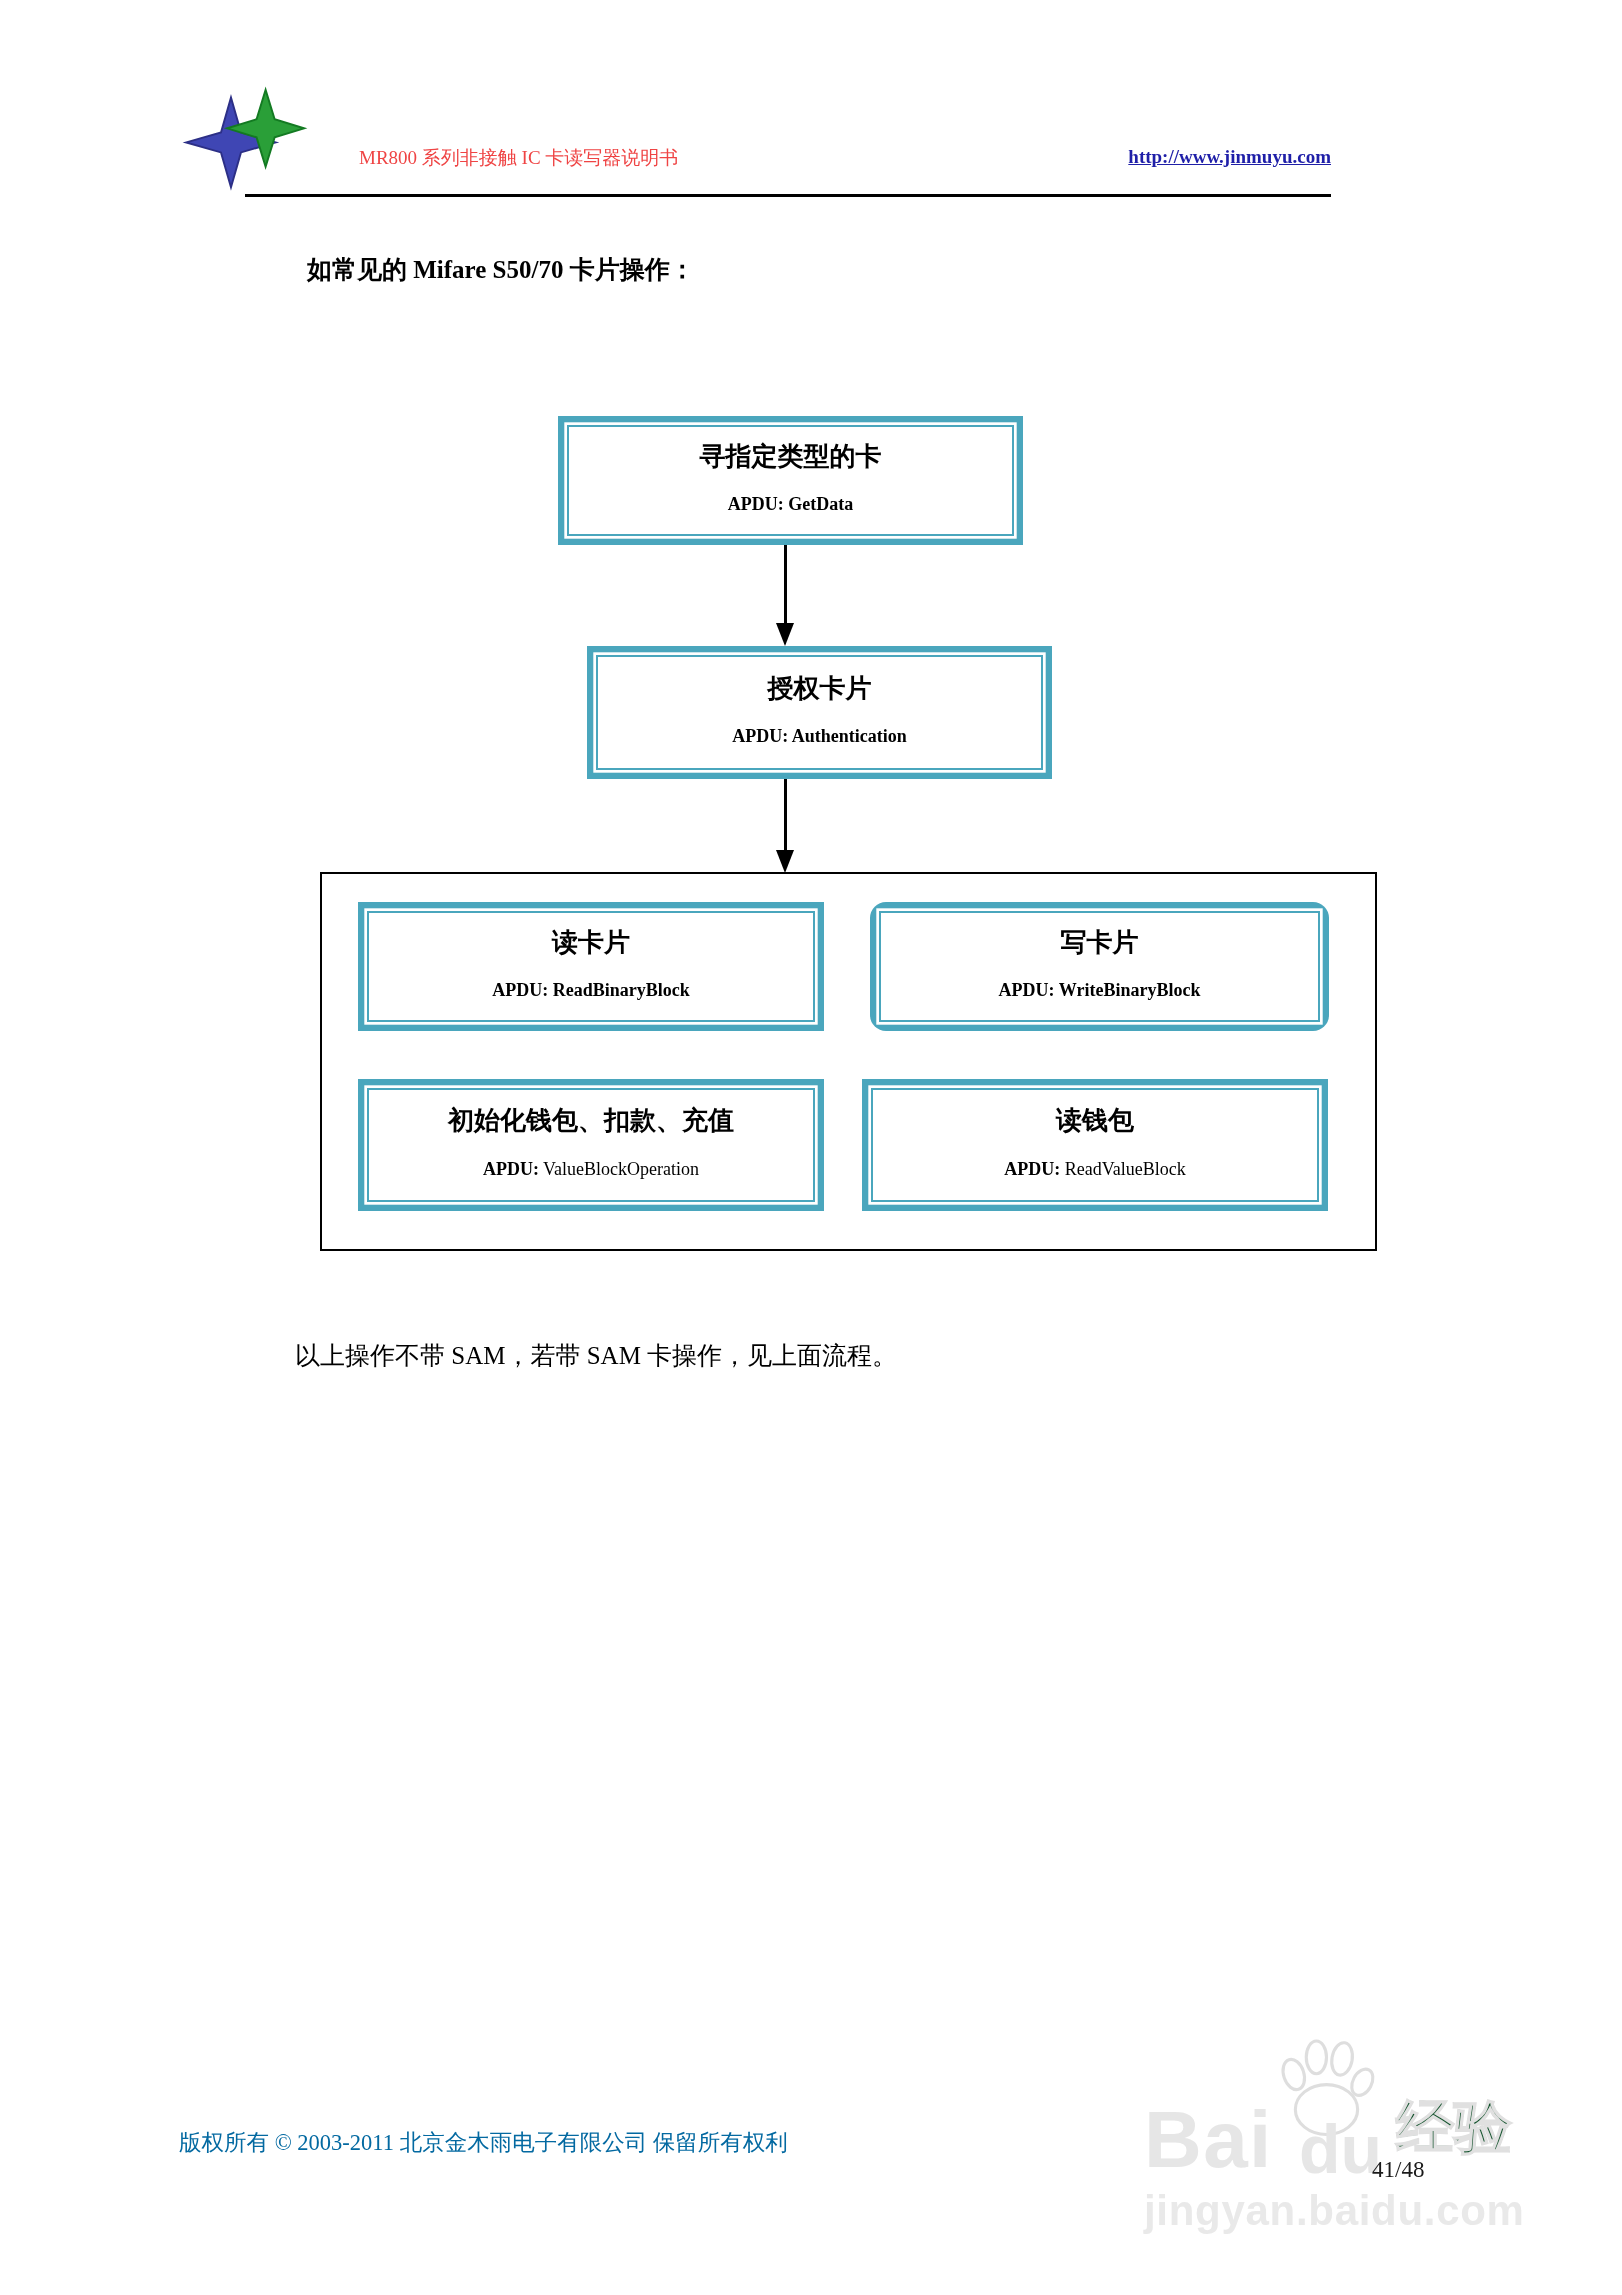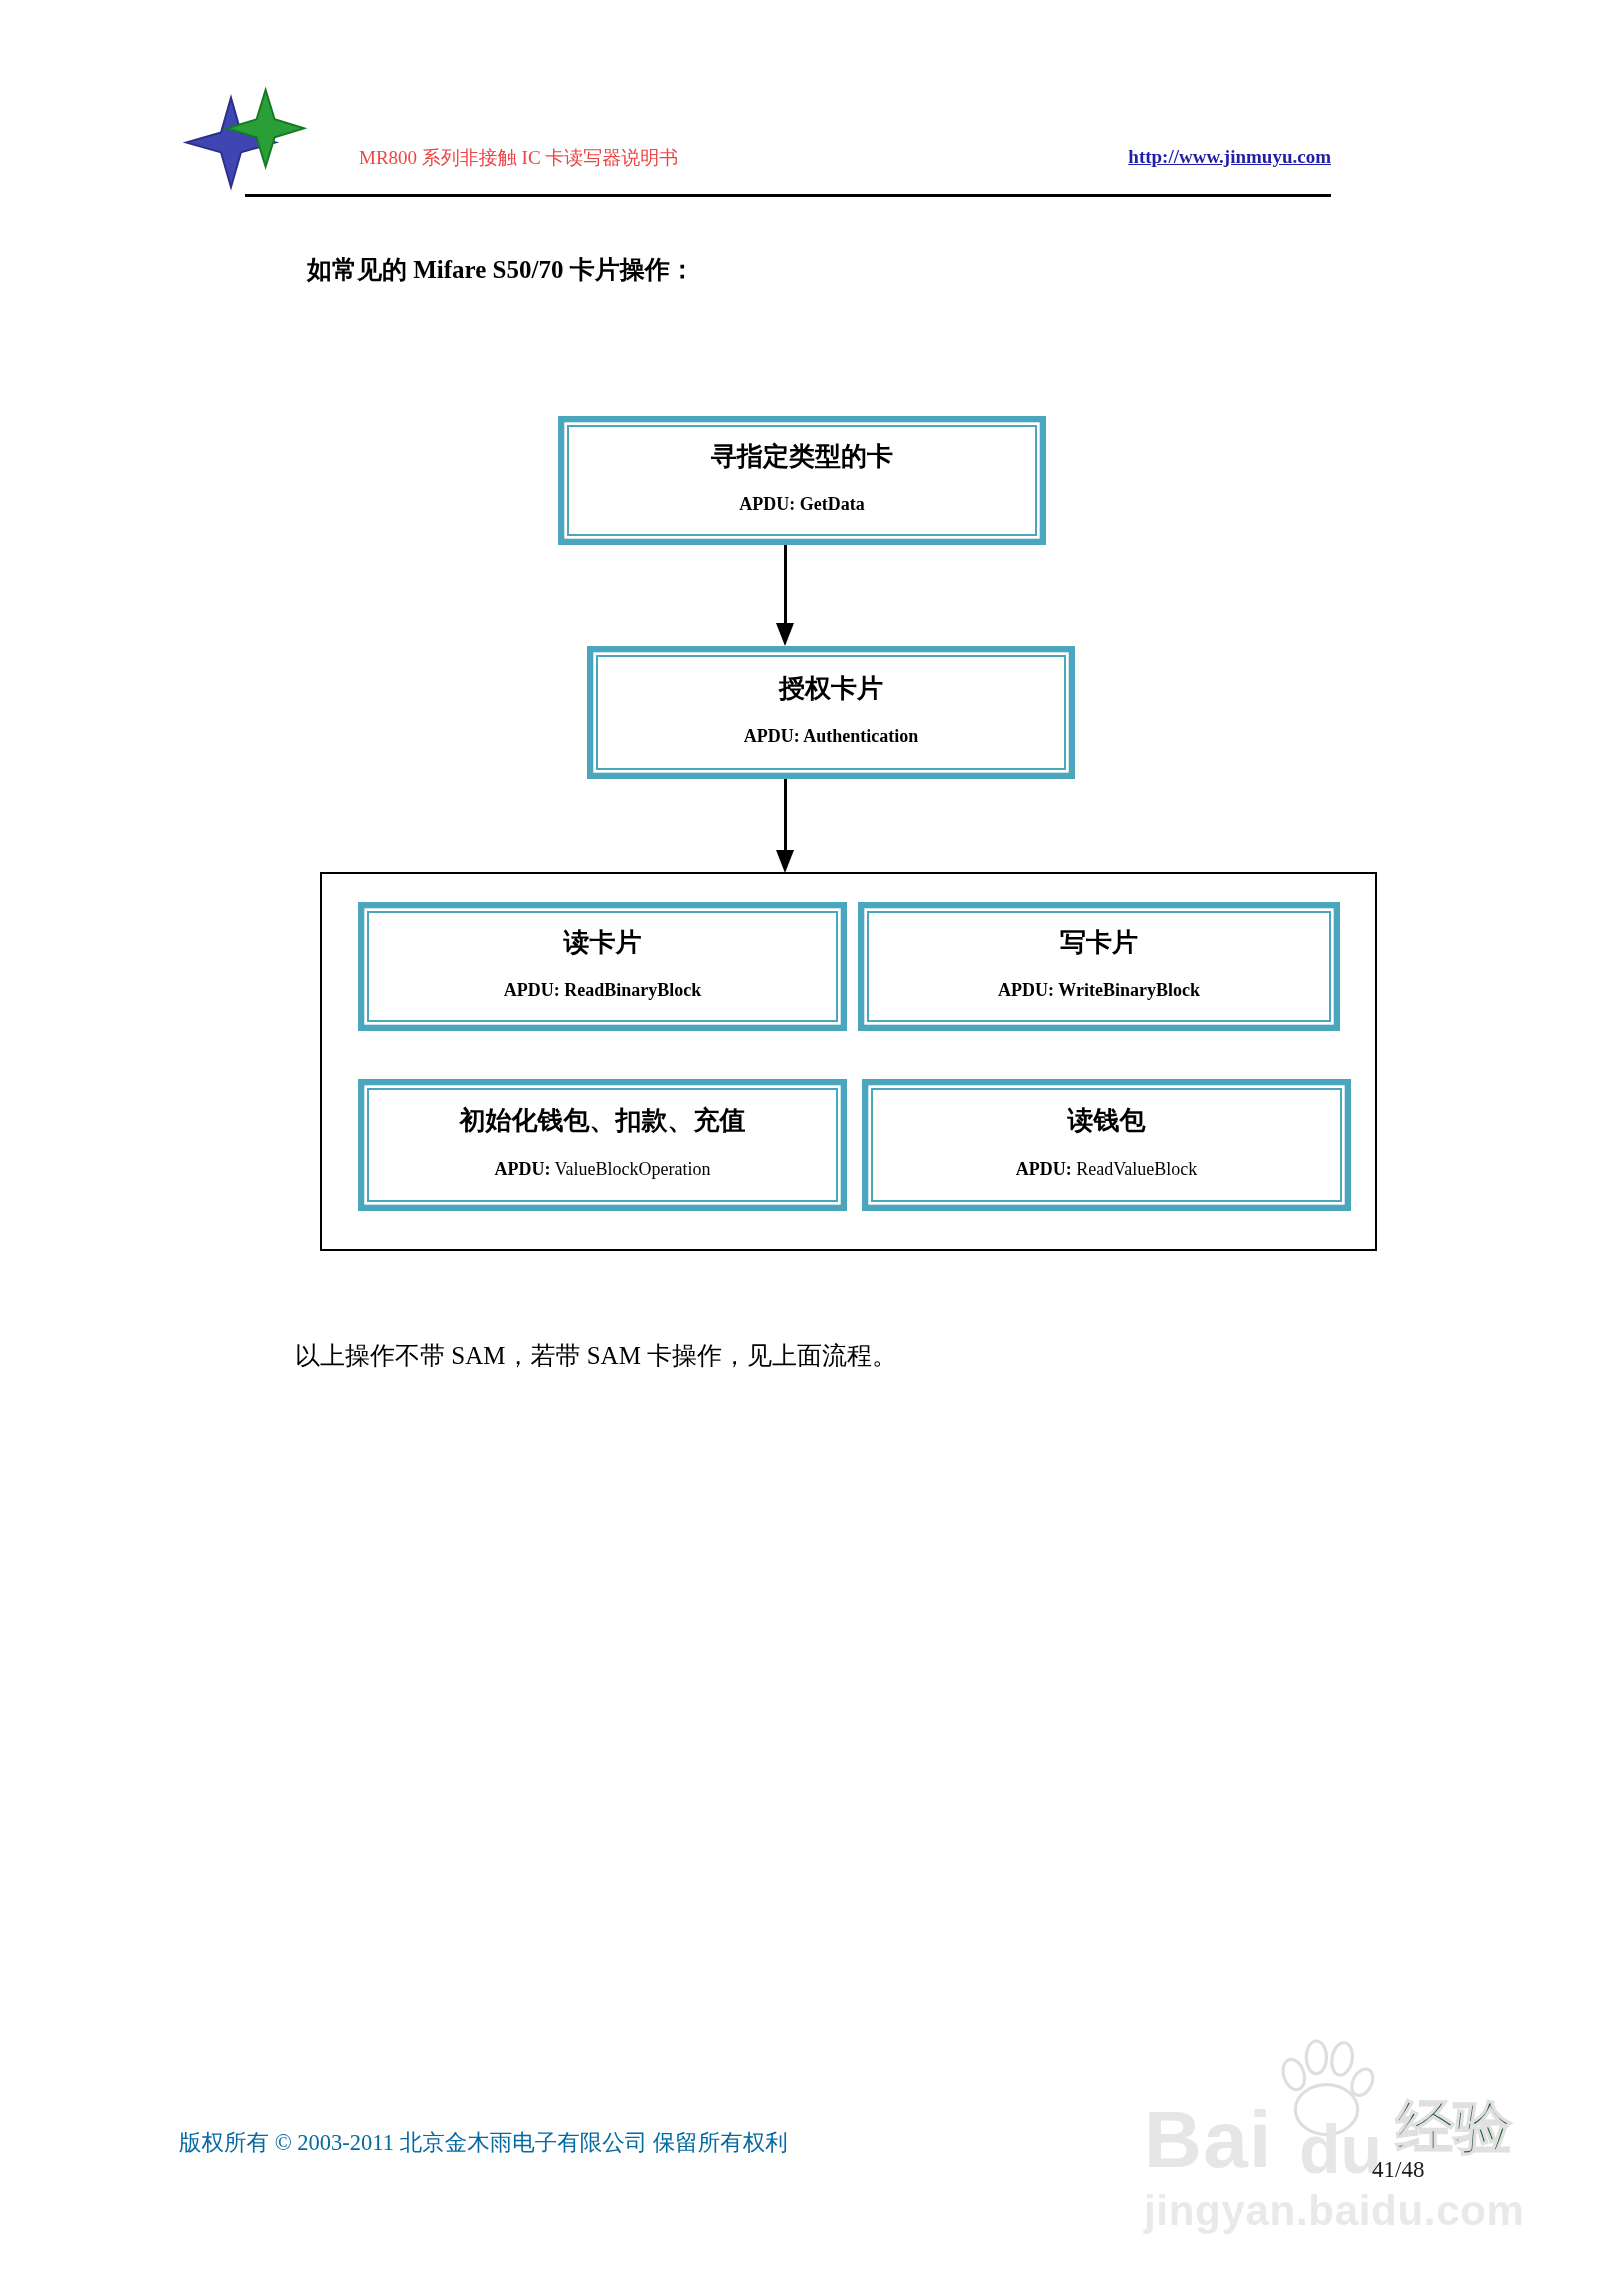--- a/index.html
+++ b/index.html
@@ -11,21 +11,21 @@
   .logo{position:absolute;left:174px;top:86px;width:155px;height:109px;}
   .hdr-title{position:absolute;left:359px;top:144px;font-size:19px;line-height:27px;color:#ef4444;}
   .hdr-url{position:absolute;right:292px;top:143px;font-size:19px;line-height:27px;
            color:var(--link,#1f1fa8);text-decoration:underline;cursor:pointer;font-weight:bold;}
   .hdr-rule{position:absolute;left:245px;top:194px;width:1086px;height:3.4px;background:#000;}
 
   
   .intro{position:absolute;left:307px;top:252px;font-size:25px;font-weight:bold;line-height:35px;text-align:center;}
 
   
-  .tealbox{position:absolute;background:var(--teal,#4aa6bd);padding-left:23px;}
+  .tealbox{position:absolute;background:var(--teal,#4aa6bd);}
   .tealbox .inner{position:absolute;inset:8.9px;background:#fff;border:2px solid var(--teal,#4aa6bd);
         box-shadow:0 0 0 2.7px #fff;display:flex;flex-direction:column;align-items:center;
         justify-content:center;gap:17.7px;text-align:center;}
   .node-title{font-size:26px;font-weight:bold;line-height:30px;}
   .node-cmd{font-size:18px;line-height:30px;font-weight:bold;}
   .cmd-normal{font-weight:normal;}
 
   .node-seek {left:558px;top:416px;width:465px;height:129px;}
   .node-auth {left:558px;top:646px;width:465px;height:133px;margin-left:29px;}
 
@@ -35,21 +35,21 @@
   .arrow .head{position:absolute;left:0;bottom:0;width:0;height:0;
         border-left:9.5px solid transparent;border-right:9.5px solid transparent;
         border-top:23px solid #000;}
   .arrow1{left:776px;top:545px;height:101px;}
   .arrow2{left:776px;top:779px;height:94px;}
 
   
   .group{position:absolute;left:320px;top:872px;width:1053px;height:375px;
          border:2.7px solid #000;background:#fff;}
   .node-read      {left:36px; top:28px; width:466px;height:129px;}
-  .node-write     {left:536px;top:28px; width:459px;height:129px;}
+  .node-write     {left:548px;top:28px; width:459px;height:129px;border-radius:16px;}
   .node-valueop   {left:36px; top:205px;width:466px;height:132px;}
   .node-readvalue {left:540px;top:205px;width:466px;height:132px;}
 
   
   .closing{position:absolute;left:295px;top:1338px;font-size:25px;line-height:35px;}
 
   
   .footer-copy{position:absolute;left:179px;top:2128px;font-size:22.5px;line-height:30px;color:#0369a1;}
   .page-num{position:absolute;left:1372px;top:2131px;font-size:23px;line-height:30px;color:#1a1a1a;z-index:6;margin-top:24px;}
 

